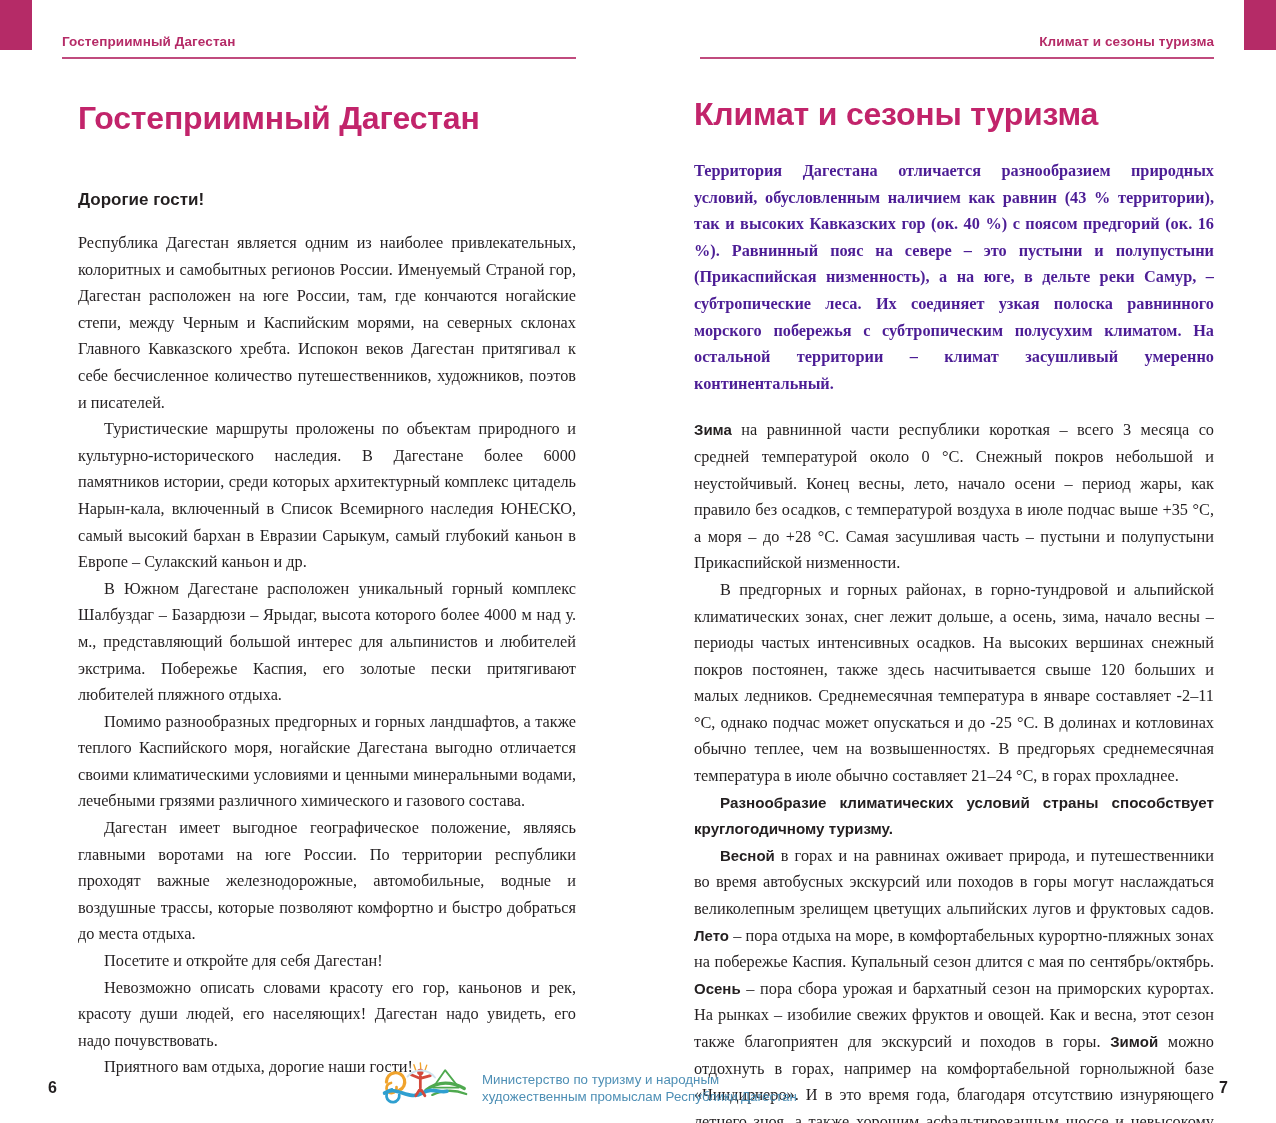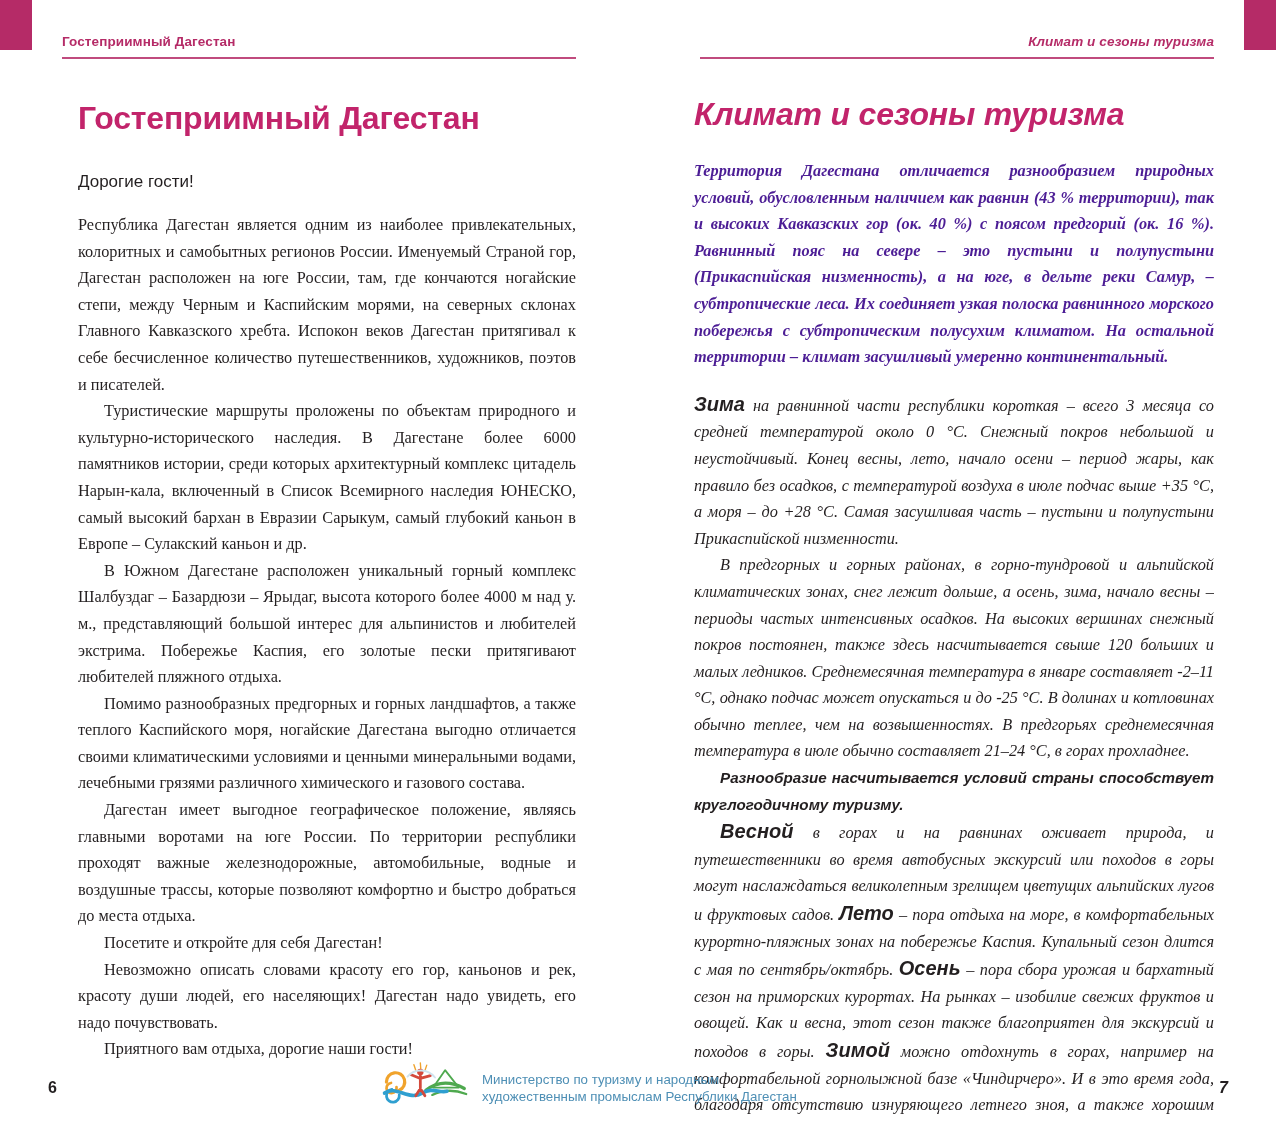--- a/index.html
+++ b/index.html
@@ -29,21 +29,21 @@
     position: absolute;
     inset: 0;
     display: flex;
   }
   .page {
     position: relative;
     flex: 1 1 50%;
     box-sizing: border-box;
   }
   .page-left  { padding: 0 62px 0 78px; }
-  .page-right { padding: 0 62px 8px 56px; font-style: italic; }
+  .page-right { padding: 0 62px 8px 56px; }
 
   
   .runhead {
     position: absolute;
     top: 34px;
     left: 62px;
     right: 62px;
     height: 32px;
   }
   .runhead-text {
@@ -71,25 +71,25 @@
     font-size: 32px;
     line-height: 36px;
     letter-spacing: -0.2px;
     margin: 0;
   }
   .page-left .chapter-title { padding-top: 100px; }
   .page-right .chapter-title { padding-top: 96px; }
 
   .subhead {
     font-family: "Liberation Sans", sans-serif;
-    font-weight: normal;
+    font-weight: bold;
     font-size: 17px;
     line-height: 20px;
     color: #231f20;
-    margin: 36px 0 0 0;
+    margin: 54px 0 0 0;
   }
 
   
   .body-col {
     margin-top: 20px;
     font-size: 16.3px;
     line-height: 26.6px;
     text-align: justify;
     text-justify: inter-word;
     hyphens: manual;
@@ -112,21 +112,21 @@
 
   .sans-bold-para {
     font-family: "Liberation Sans", sans-serif;
     font-weight: bold;
     font-size: 15.2px;
     line-height: 26.6px;
     text-indent: 26px;
     text-align: justify;
   }
 
-  b.run-in { font-family: "Liberation Sans", sans-serif; font-size: 20px; font-weight: bold; }
+  b.run-in { font-family: "Liberation Sans", sans-serif; font-size: 15px; font-weight: bold; }
 
   
   .folio {
     position: absolute;
     bottom: 26px;
     font-family: "Liberation Sans", sans-serif;
     font-weight: bold;
     font-size: 16px;
     color: #231f20;
   }
@@ -195,21 +195,21 @@
     <h1 class="chapter-title">Климат и сезоны туризма</h1>
 
     <p class="lead">Территория Дагестана отличается разнообразием природных условий, обусловленным наличием как равнин (43 % территории), так и высоких Кавказских гор (ок. 40 %) с поясом предгорий (ок. 16 %). Равнинный пояс на севере – это пустыни и полупустыни (Прикаспийская низменность), а на юге, в дельте реки Самур, – субтропические леса. Их соединяет узкая полоска равнинного морского побережья с субтропическим полусухим климатом. На остальной территории – климат засушливый умеренно континентальный.</p>
 
     <div class="body-col">
 
       <p class="noindent"><b class="run-in">Зима</b><span> на равнинной части республики короткая – всего 3 месяца со средней температурой около 0 °С. Снежный покров небольшой и неустойчивый. Конец весны, лето, начало осени – период жары, как правило без осадков, с температурой воздуха в июле подчас выше +35 °С, а моря – до +28 °С. Самая засушливая часть – пустыни и полупустыни Прикаспийской низменности.</span></p>
 
       <p>В предгорных и горных районах, в горно-тундровой и альпийской климатических зонах, снег лежит дольше, а осень, зима, начало весны – периоды частых интенсивных осадков. На высоких вершинах снежный покров постоянен, также здесь насчитывается свыше 120 больших и малых ледников. Среднемесячная температура в январе составляет -2–11 °С, однако подчас может опускаться и до -25 °С. В долинах и котловинах обычно теплее, чем на возвышенностях. В предгорьях среднемесячная температура в июле обычно составляет 21–24 °С, в горах прохладнее.</p>
 
-      <p class="sans-bold-para">Разнообразие насчитывается условий страны способствует круглогодичному туризму.</p>
+      <p class="sans-bold-para">Разнообразие климатических условий страны способствует круглогодичному туризму.</p>
 
       <p><b class="run-in">Весной</b><span> в горах и на равнинах оживает природа, и путешественники во время автобусных экскурсий или походов в горы могут наслаждаться великолепным зрелищем цветущих альпийских лугов и фруктовых садов. </span><b class="run-in">Лето</b><span> – пора отдыха на море, в комфортабельных курортно-пляжных зонах на побережье Каспия. Купальный сезон длится с мая по сентябрь/октябрь. </span><b class="run-in">Осень</b><span> – пора сбора урожая и бархатный сезон на приморских курортах. На рынках – изобилие свежих фруктов и овощей. Как и весна, этот сезон также благоприятен для экскурсий и походов в горы. </span><b class="run-in">Зимой</b><span> можно отдохнуть в горах, например на комфортабельной горнолыжной базе «Чиндирчеро». И в это время года, благодаря отсутствию изнуряющего летнего зноя, а также хорошим асфальтированным шоссе и невысокому снежному покрову, туристы могут спокойно путешествовать по предгорьям, восхищаясь потрясающими горными панорамами.</span></p>
 
     </div>
 
     <div class="folio folio-right">7</div>
   </div>
 </div>
 
 <div class="ministry">

